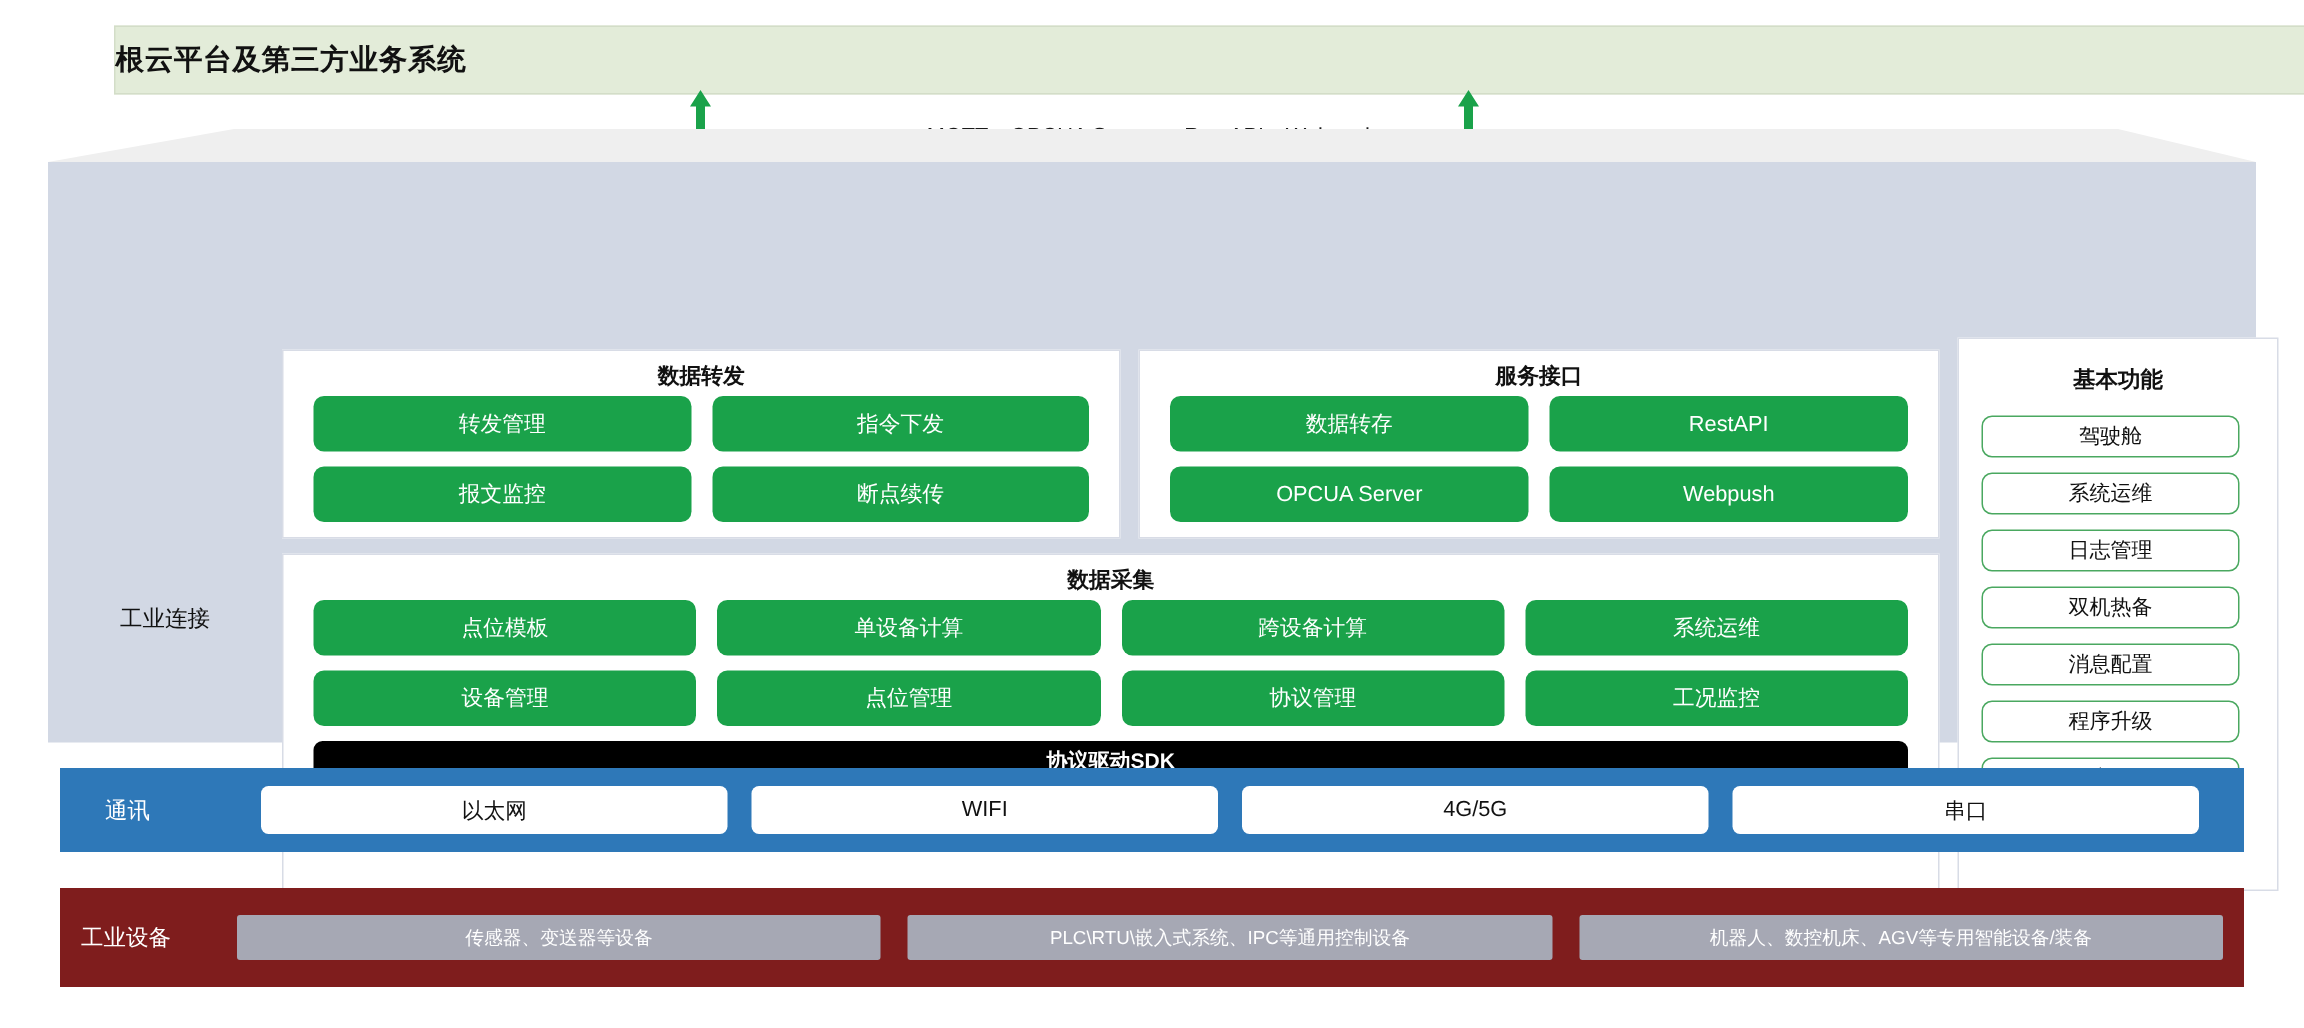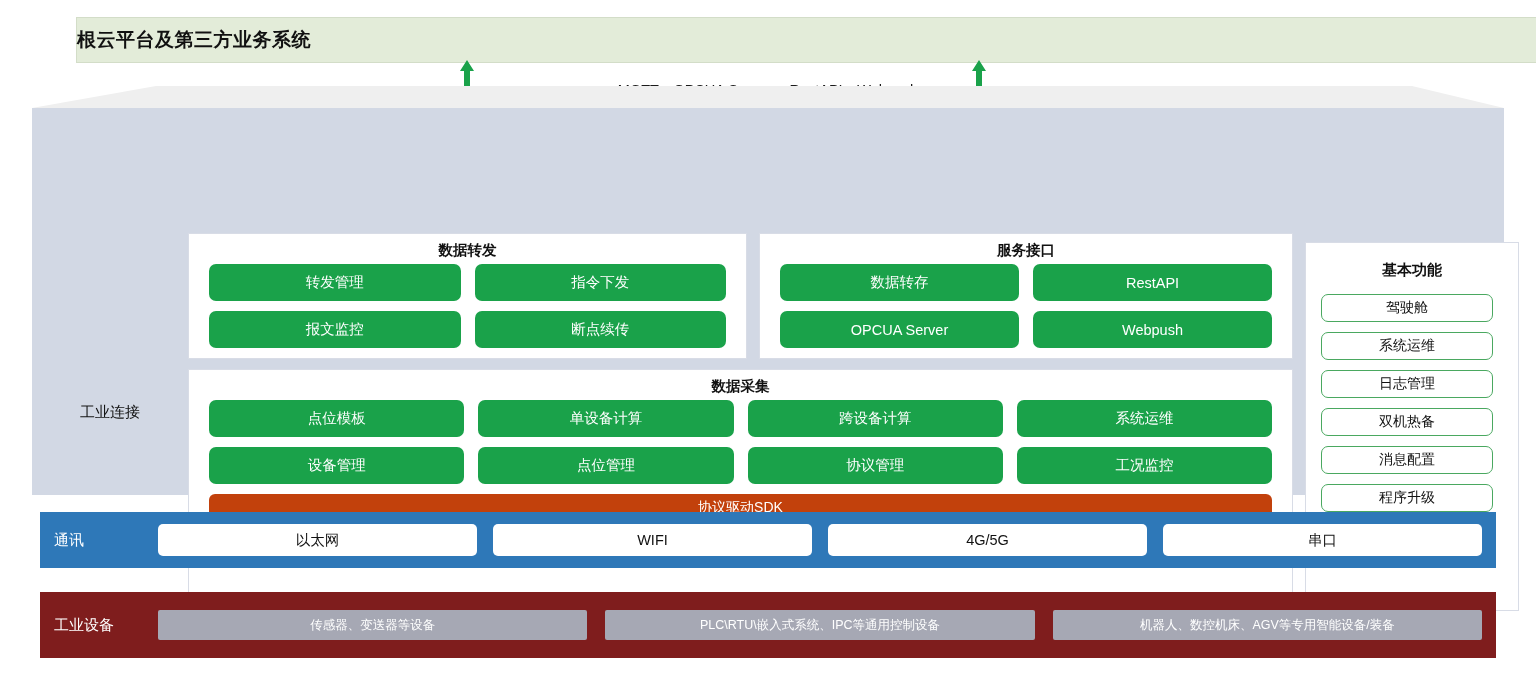--- a/index.html
+++ b/index.html
@@ -56,39 +56,40 @@
     box-sizing:border-box;
   }
   .card-title{
     text-align:center;font-size:14.5px;font-weight:bold;color:#111;
     margin-top:7px;margin-bottom:4px;
   }
 
   #card-forward{left:156px;top:120px;width:559px;height:126px;}
   #card-service{left:727px;top:120px;width:534px;height:126px;}
   #card-collect{left:156px;top:256px;width:1105px;height:233px;}
-  #card-basic{left:1273px;top:129px;width:214px;height:369px;}
+  #card-basic{left:1273px;top:112px;width:214px;height:369px;}
 
   .btn-grid{
     display:flex;flex-wrap:wrap;gap:10px 14px;
     padding:0 20px;box-sizing:border-box;border-radius:18px;
   }
   .gbtn{
     background:#1aa24a;color:#fff;border-radius:7px;
     display:flex;align-items:center;justify-content:center;
     font-size:14.5px;height:37px;box-sizing:border-box;
     user-select:none;
   }
   #card-forward .gbtn,#card-service .gbtn{flex:0 0 calc(50% - 7px);}
   #card-collect .btn-grid .gbtn{flex:0 0 calc(25% - 10.5px);}
 
   .sdk-bar{
-    margin:10px 20px 0 20px;height:28px;background:#c2410c;color:#fff;
+    margin:10px 20px 0 20px;height:28px;background:#000000;color:#fff;
     border-radius:6px;display:flex;align-items:center;justify-content:center;
     font-size:14px;
+    font-weight:bold;
   }
   .chip-row{
     display:flex;gap:8px;margin:8px 20px 0 20px;
   }
   .chip{
     flex:1;height:28px;border:1px solid #4aa860;border-radius:7px;
     background:#fff;color:#111;font-size:13.5px;
     display:flex;align-items:center;justify-content:center;
     box-sizing:border-box;white-space:nowrap;
   }
@@ -102,21 +103,21 @@
     margin:0 25px 10px 15px;height:28px;
     border:1px solid #4aa860;border-radius:7px;background:#fff;
     display:flex;align-items:center;justify-content:center;
     font-size:14px;color:#111;box-sizing:border-box;
   }
 
   
   .comm-band{
     position:absolute;left:40px;top:512px;width:1456px;height:56px;
     background:#2e78b8;display:flex;align-items:center;
-    box-sizing:border-box;padding:0 14px;
+    box-sizing:border-box;padding:0 30px;
   }
   .comm-label{color:#ffffff;font-size:15px;width:104px;flex:0 0 104px;}
   .comm-items{display:flex;flex:1;gap:16px;}
   .comm-chip{
     flex:1;height:32px;background:#ffffff;border-radius:5px;
     display:flex;align-items:center;justify-content:center;
     font-size:14.5px;color:#111;
   }
 
   

